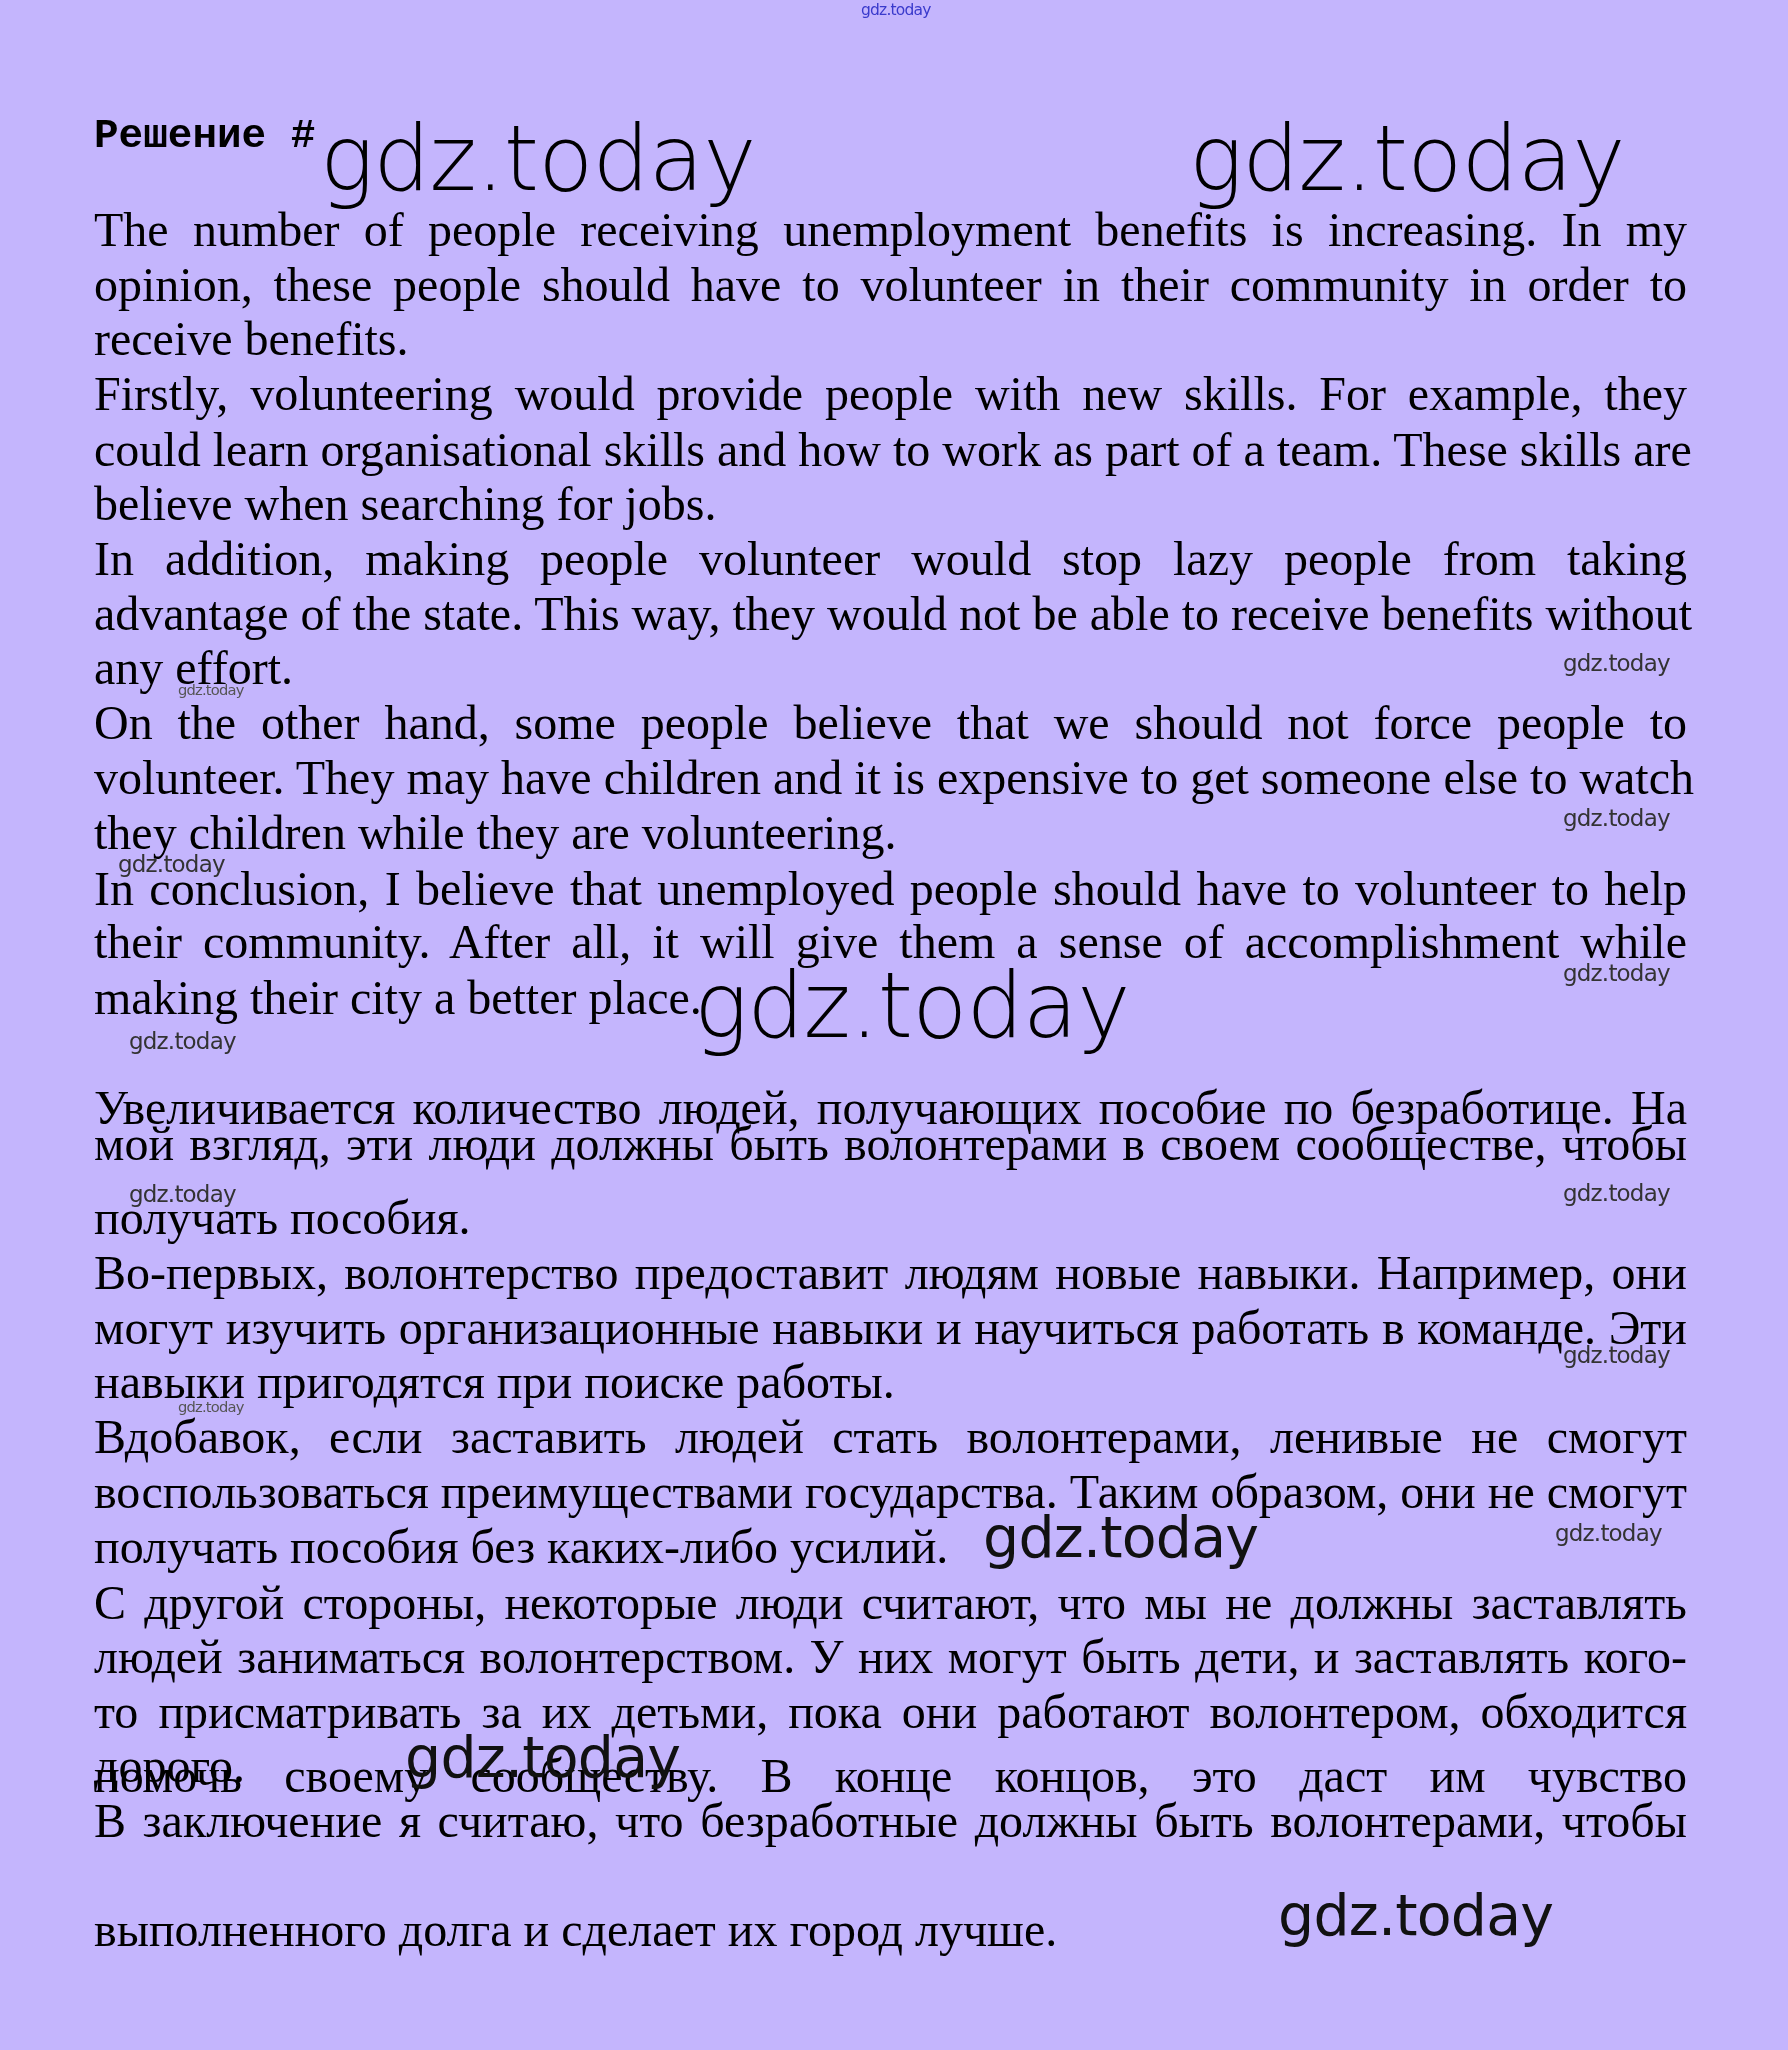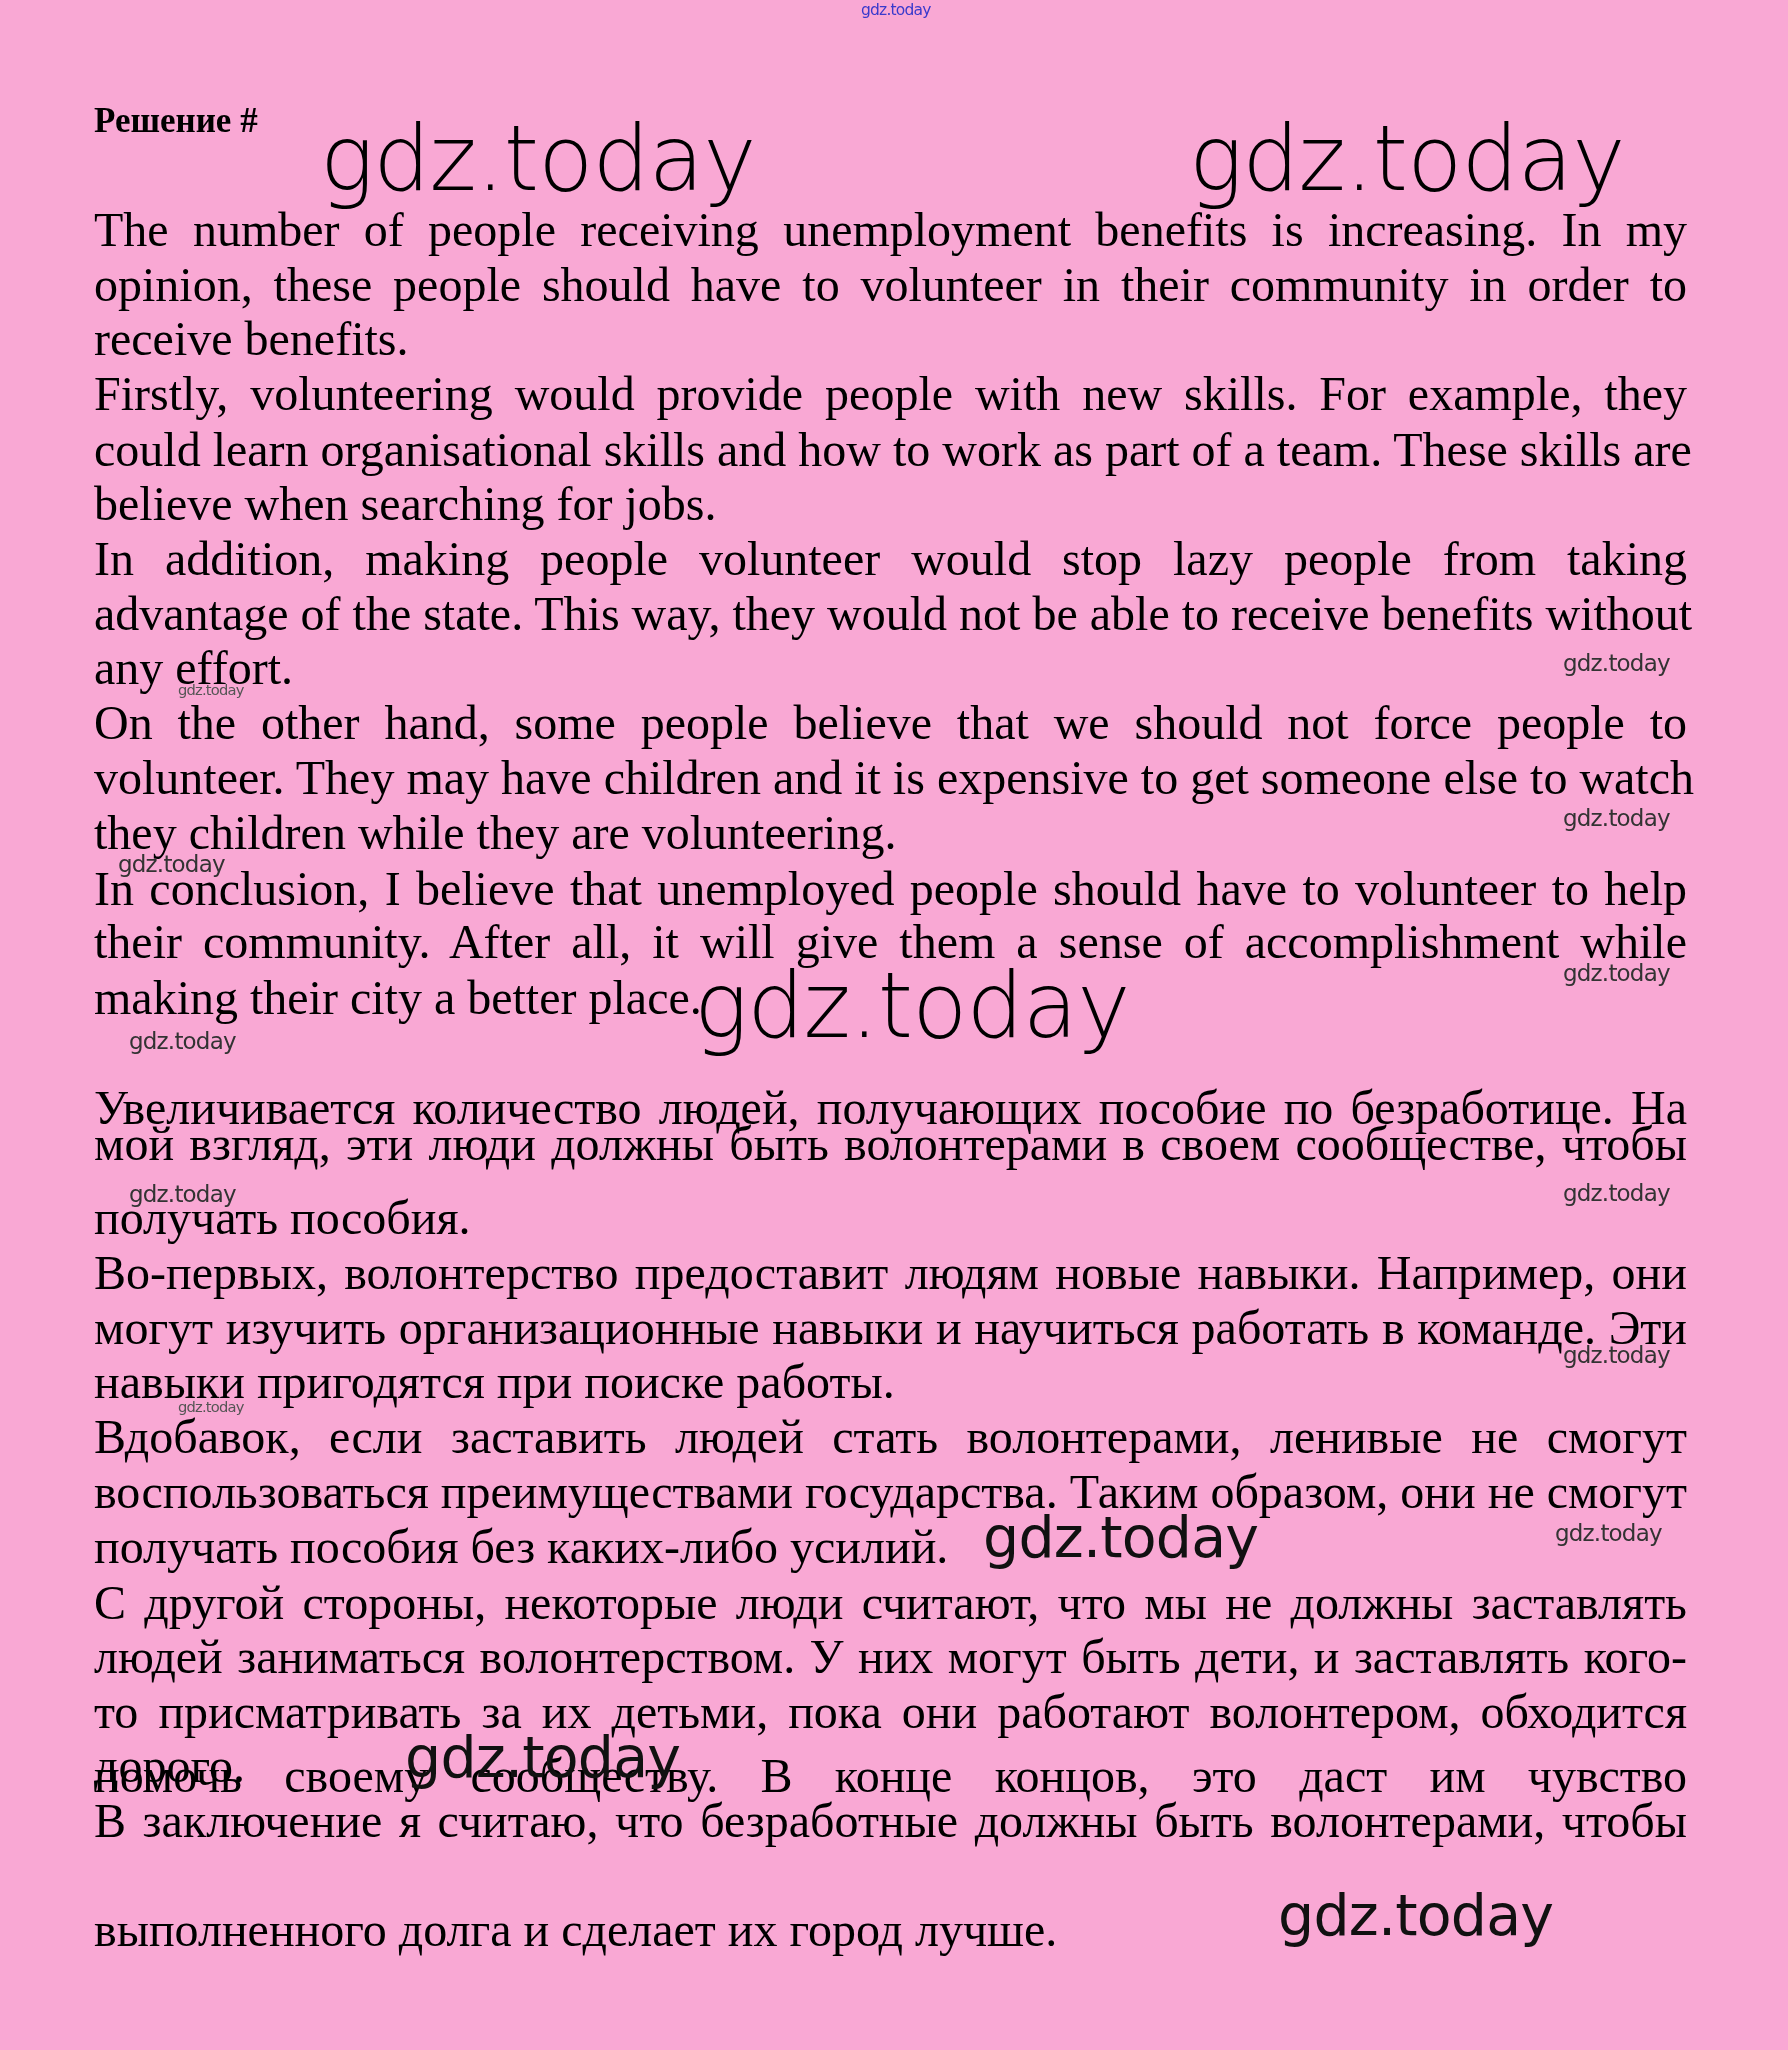--- a/index.html
+++ b/index.html
@@ -1,30 +1,30 @@
 <!DOCTYPE html>
 <html style="font-size:13px"><head>
 <meta charset="utf-8">
 <style>
   html, body { margin:0; padding:0; background:#ffffff; }
   body { width:1789px; height:2050px; position:relative; overflow:hidden; }
-  .page { position:absolute; left:0; top:0; width:1789px; height:2050px; background:#f9a8d4; }
+  .page { position:absolute; left:0; top:0; width:1789px; height:2050px; background:#c4b5fd; }
   .line {
     position:absolute; left:94px; width:1593px;
     font-family:"Liberation Serif", "DejaVu Serif", serif;
     font-size:48px; line-height:55px; color:#000;
     white-space:nowrap; overflow:visible;
     text-align:justify; text-align-last:justify;
     height:55px;
   }
   .line.last { text-align-last:left; }
   .title {
-    position:absolute; left:94px; top:96px;
-    font-family:Liberation Serif, serif;
-    font-weight:bold; font-size:35px; line-height:49px; color:#000;
+    position:absolute; left:94px; top:112px;
+    font-family:Liberation Mono, monospace;
+    font-weight:bold; font-size:41px; line-height:49px; color:#000;
   }
   .wm {
     position:absolute; white-space:nowrap;
     font-family:"DejaVu Sans", "Liberation Sans", sans-serif;
     font-weight:normal; letter-spacing:-0.8px;
   }
   .wm-big { font-size:90px; line-height:90px; color:#000; font-weight:200; }
   .wm-mid { font-size:57px; line-height:57px; color:#111; }
   .wm-small { font-size:23px; line-height:24.4px; color:#333; }
   .wm-tiny { font-size:14.7px; line-height:16.3px; color:#555; }

